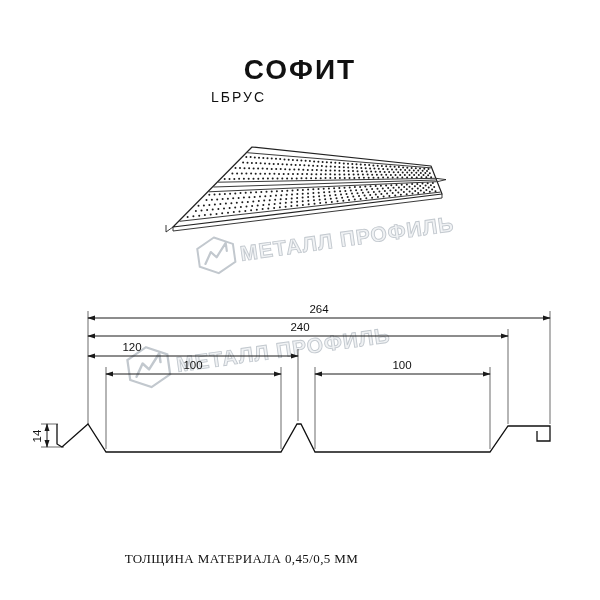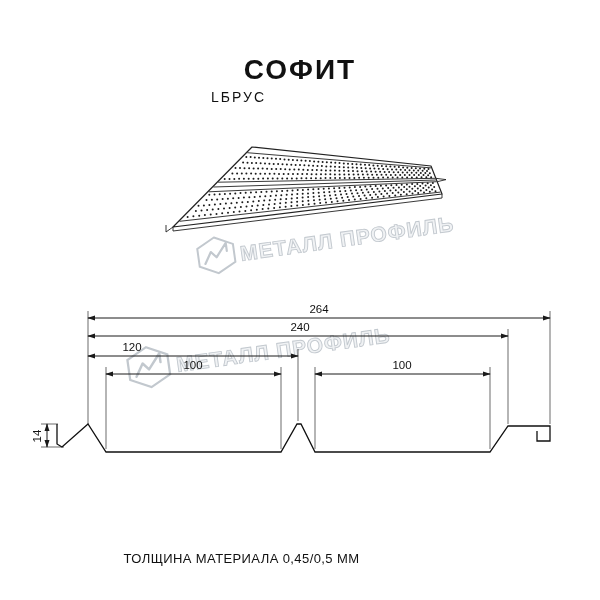--- a/index.html
+++ b/index.html
@@ -10,21 +10,21 @@
   .title{
     position:absolute;left:0;top:54px;width:600px;text-align:center;
     font-size:28px;font-weight:700;letter-spacing:2px;
   }
   .subtitle{
     position:absolute;left:0;top:89px;width:477px;text-align:center;
     font-size:14px;font-weight:500;letter-spacing:2px;
   }
   .caption{
     position:absolute;left:0;top:551px;width:483px;text-align:center;
-    font-size:13px;font-weight:400;letter-spacing:.4px;
+    font-size:13px;font-weight:400;letter-spacing:.4px;font-family:Liberation Serif, serif;
   }
   svg.stage{position:absolute;left:0;top:0;}
   .dimline{stroke:#1a1a1a;stroke-width:1;fill:none;}
   .extline{stroke:#2b2b2b;stroke-width:.7;fill:none;}
   .profline{stroke:#101010;stroke-width:1.3;fill:none;stroke-linejoin:miter;}
   .dimtext{font-size:11.5px;fill:#111;text-anchor:middle;font-family:"Liberation Sans",sans-serif;}
   .wm-text{font-size:21px;font-weight:700;letter-spacing:1px;fill:#f0f2f4;stroke:#c2c8ce;stroke-width:.9;
     font-family:"Liberation Sans",sans-serif;}
   .wm-shape{fill:#ffffff;stroke:#c2c8ce;stroke-width:2;}
   .wm-inner{fill:none;stroke:#c2c8ce;stroke-width:2.2;stroke-linejoin:round;stroke-linecap:round;}

